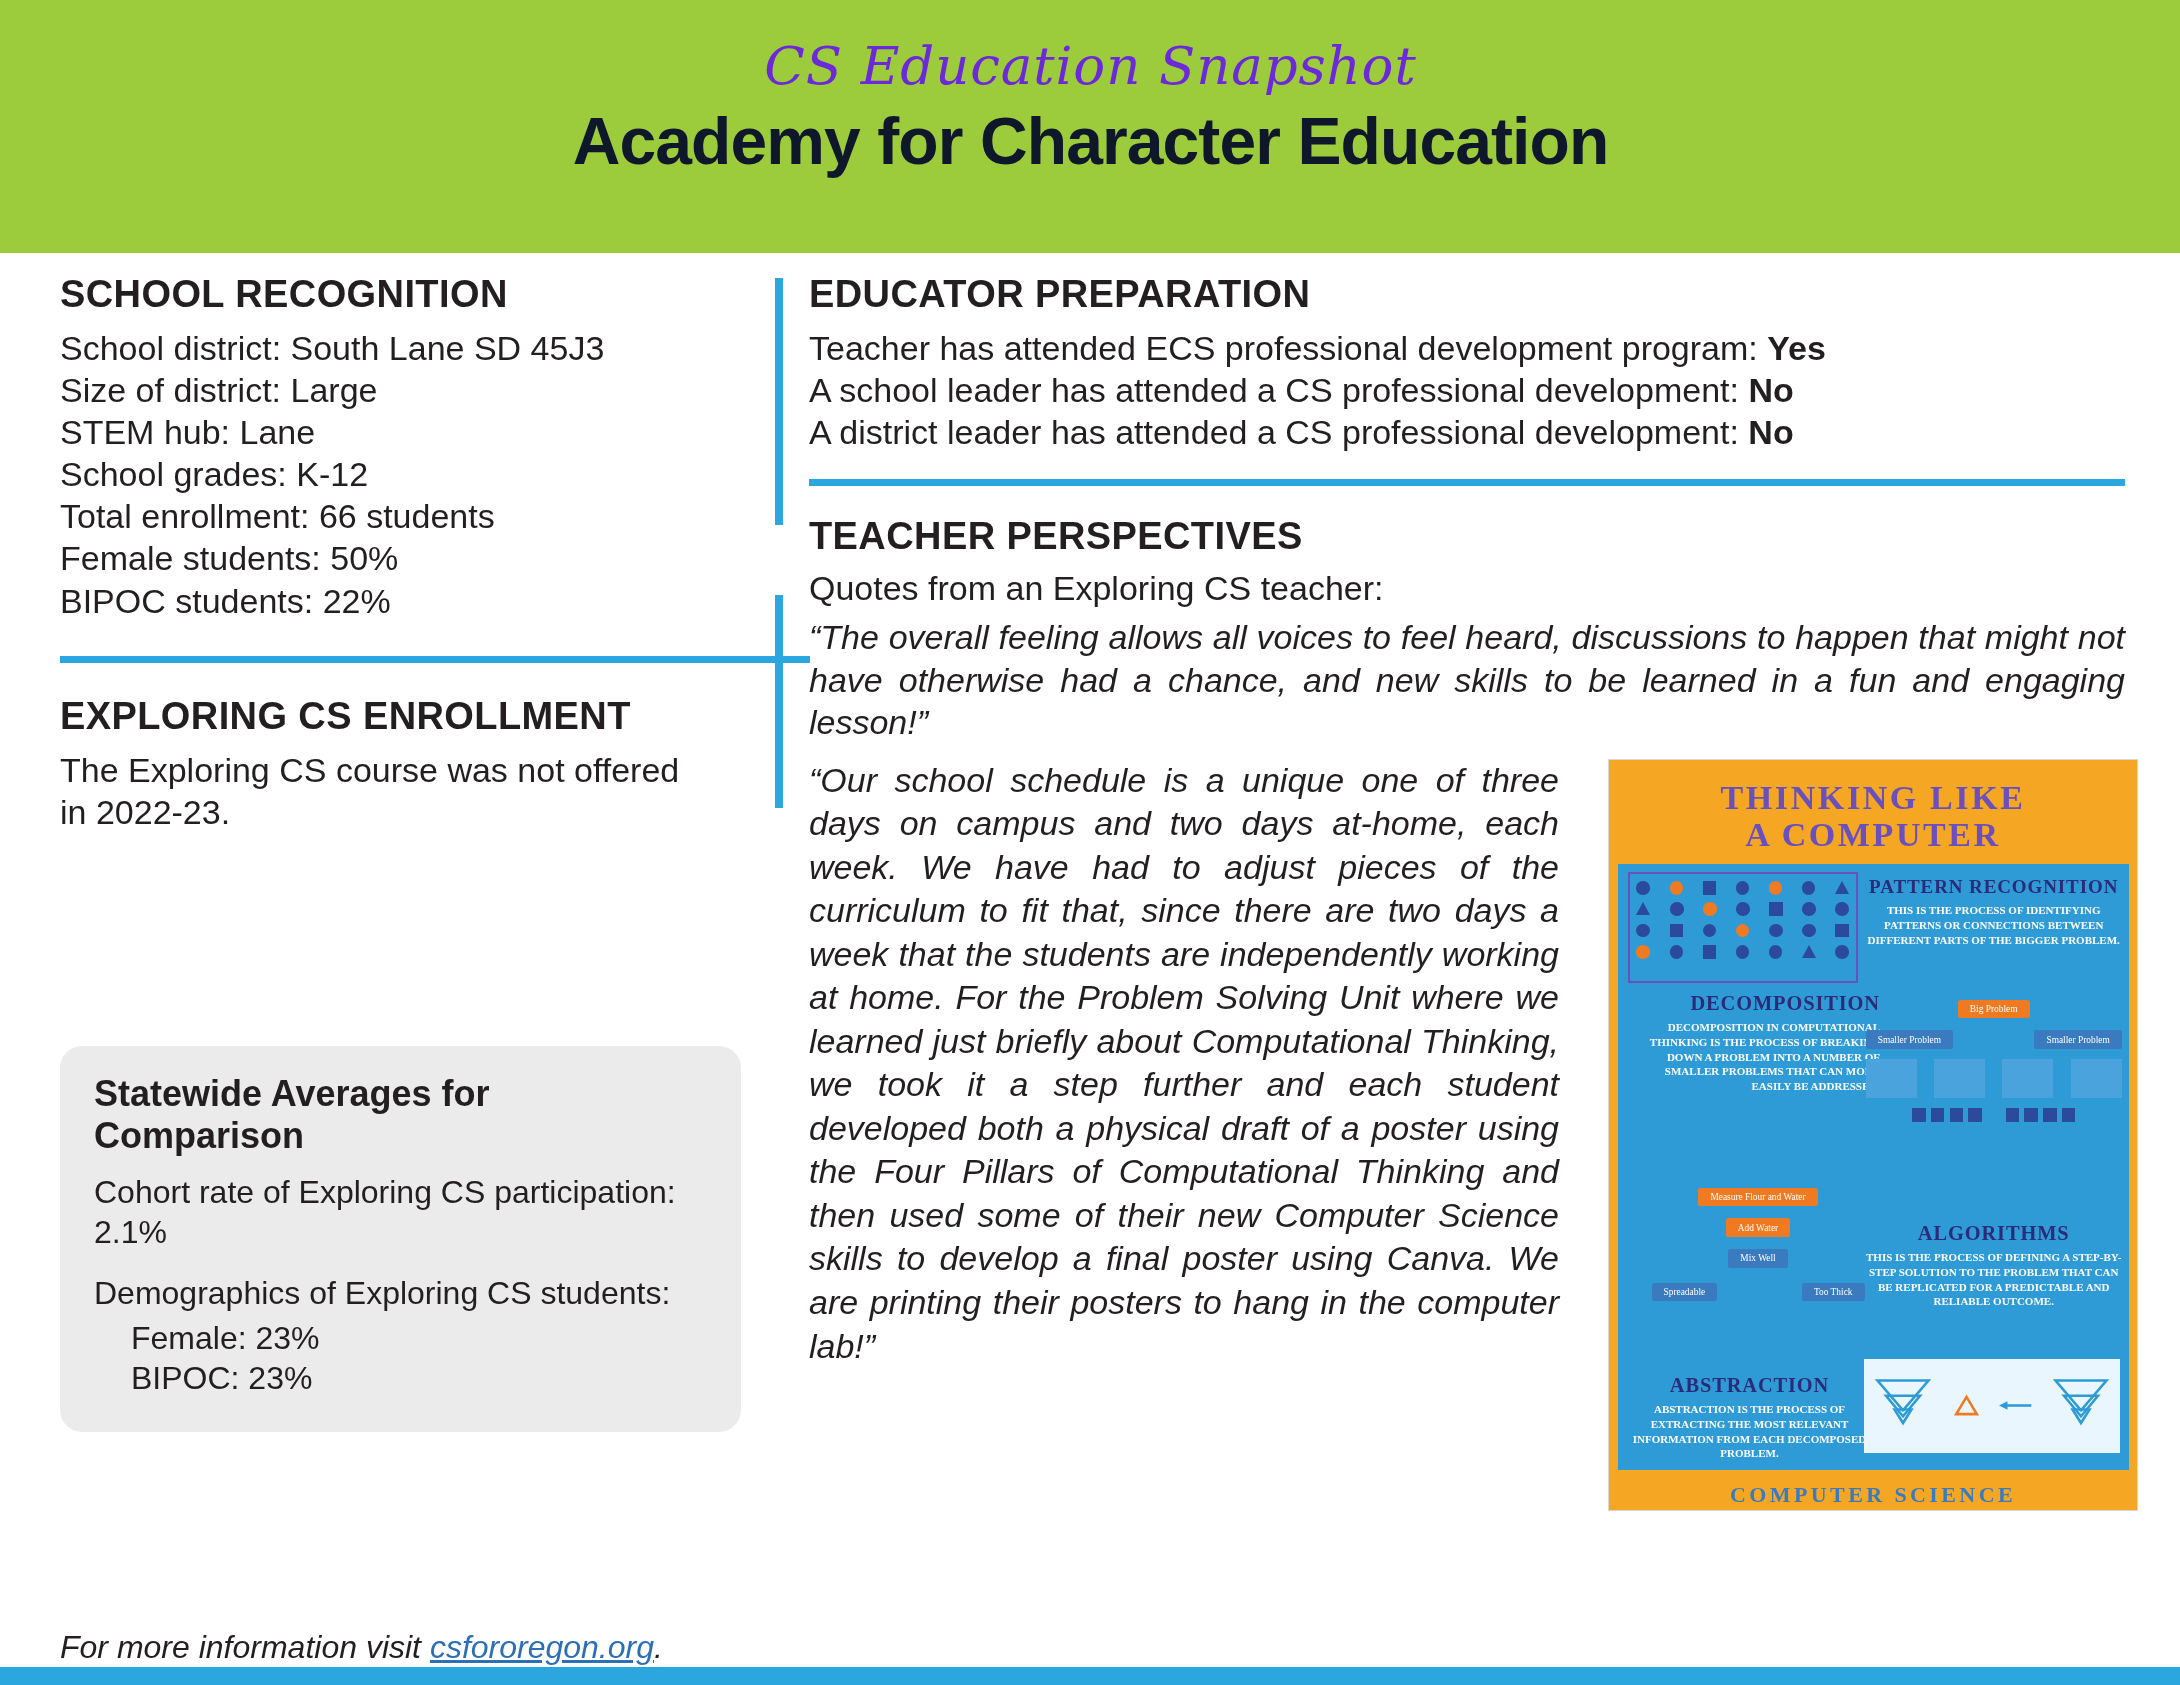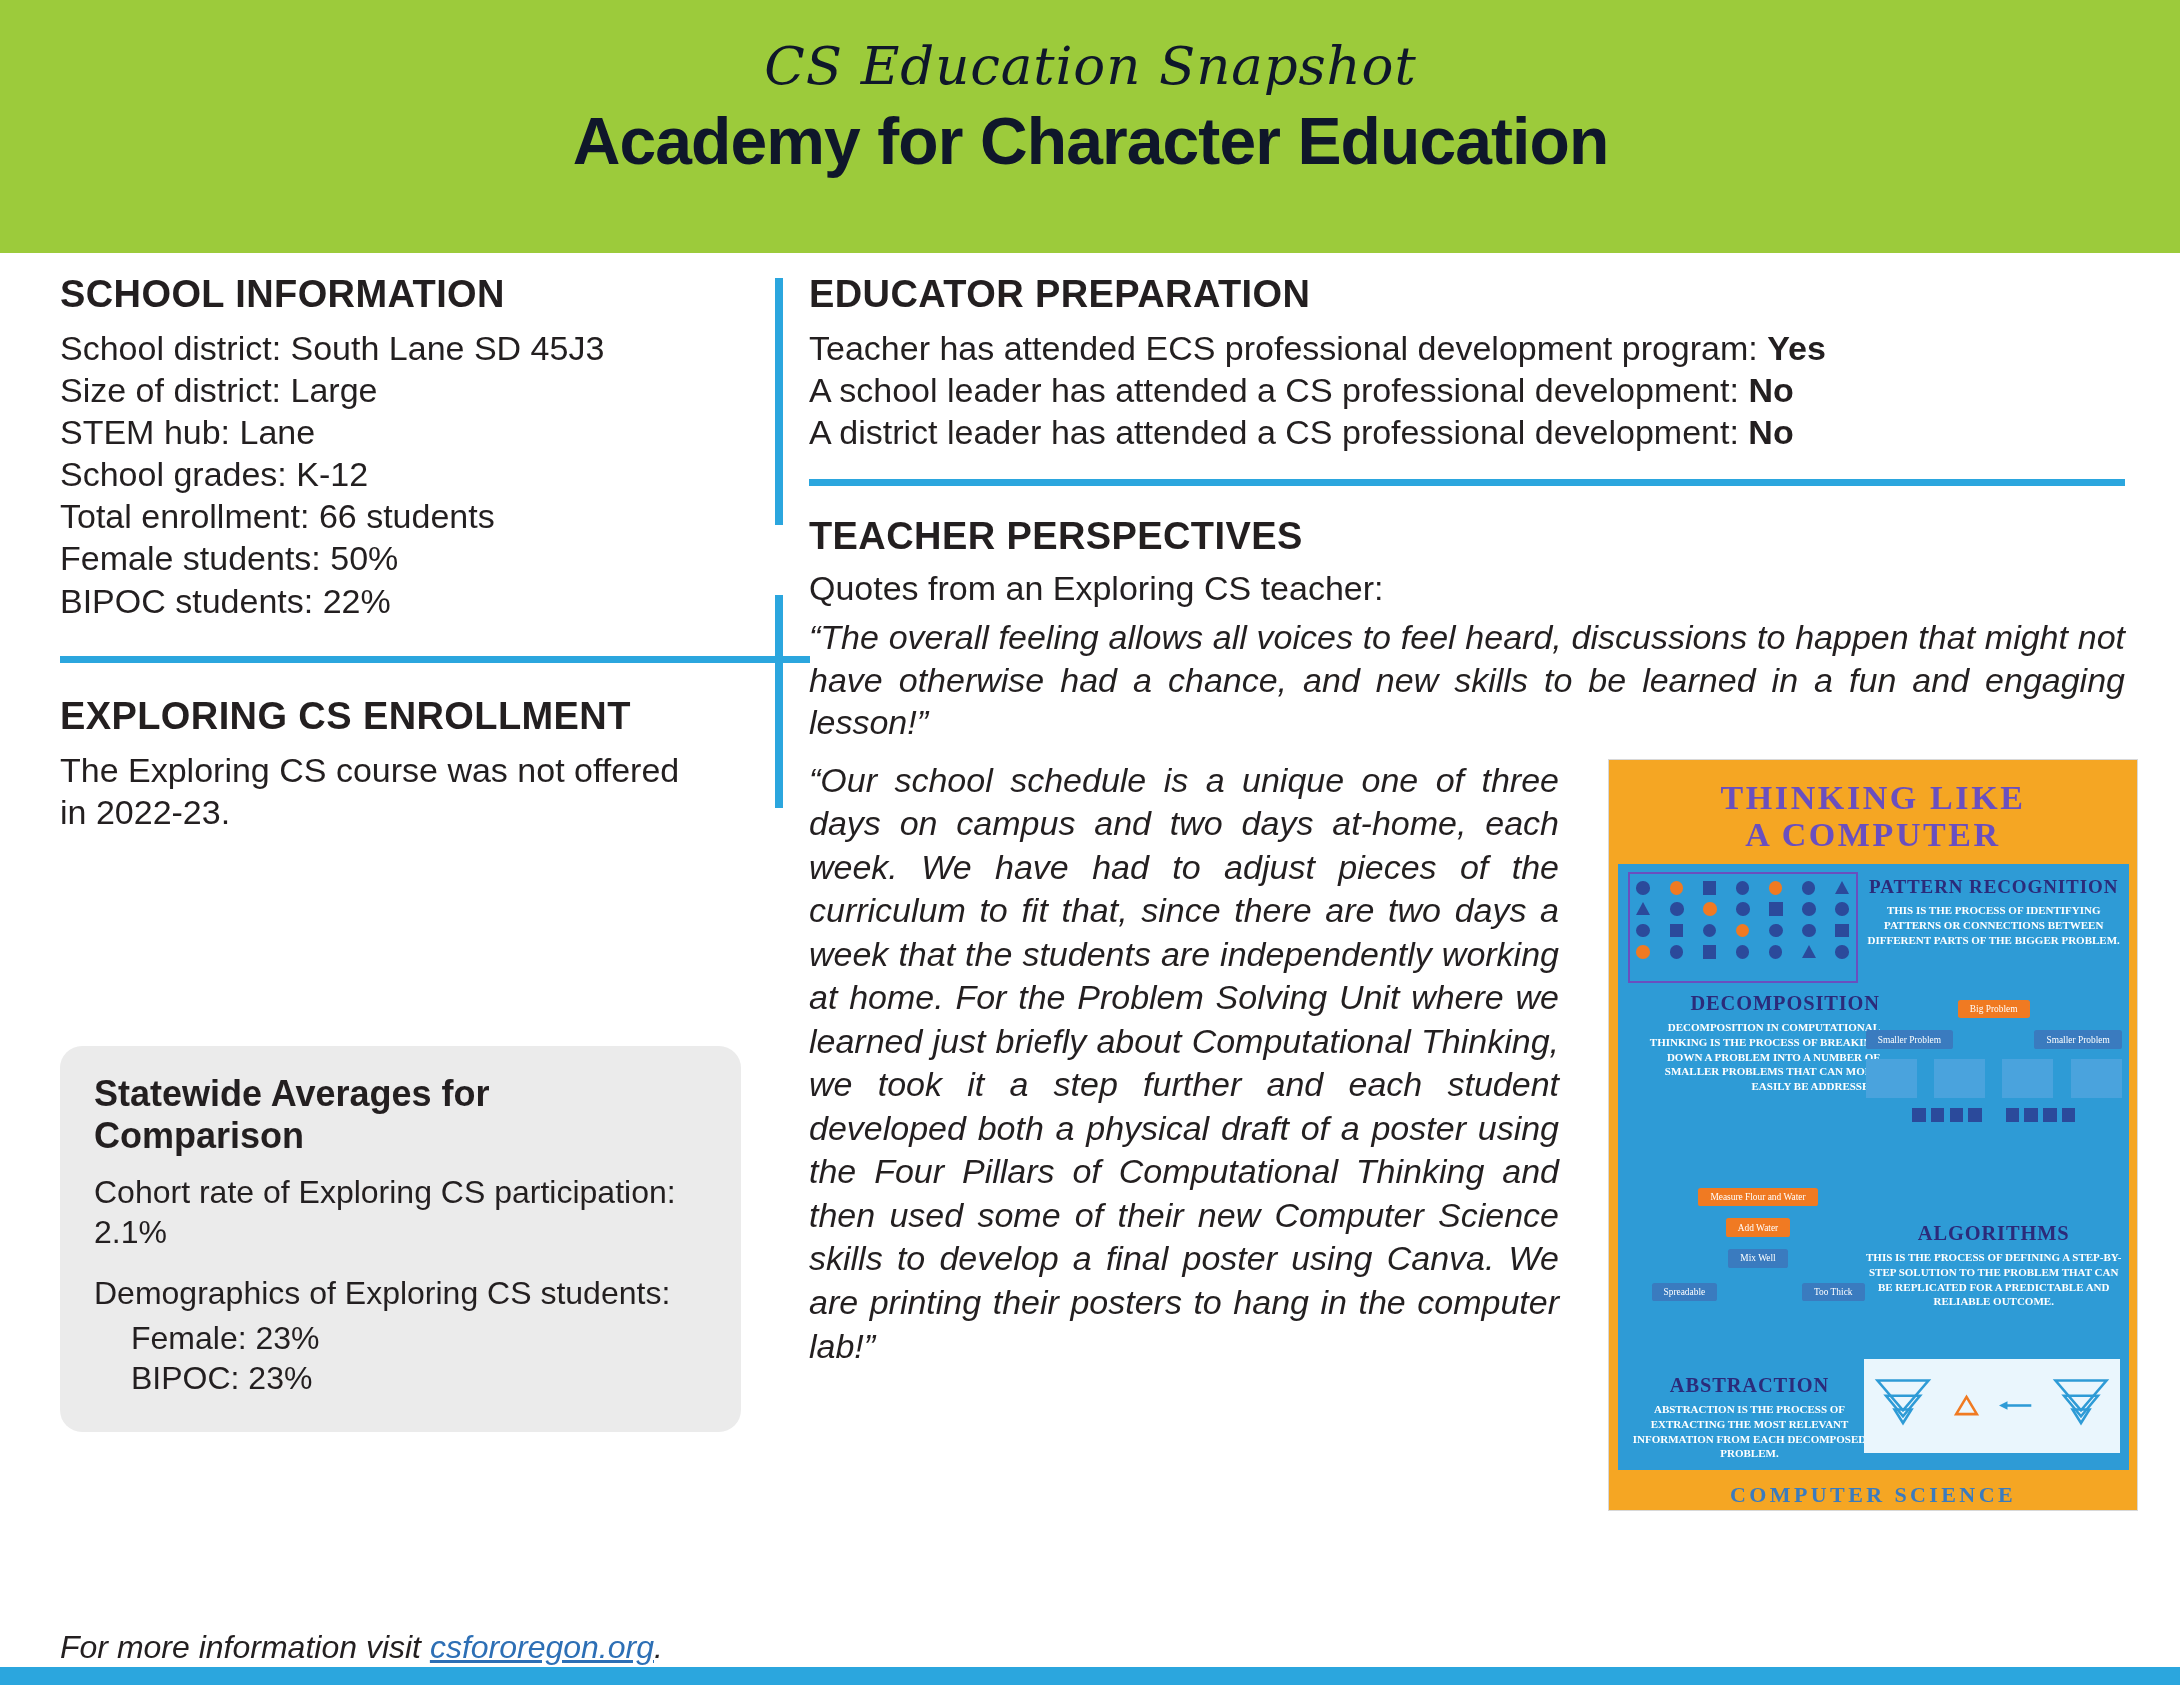--- a/index.html
+++ b/index.html
@@ -21,21 +21,21 @@
     height: 253px;
     width: 100%;
     position: relative;
     box-sizing: border-box;
     text-align: center;
   }
   .header-script {
     font-family: "DejaVu Serif", serif;
     font-style: italic;
     font-size: 53px;
-    color: #0f172a;
+    color: #6d28d9;
     letter-spacing: 0.9px;
     padding-top: 37px;
     line-height: 1.1;
     font-weight: 400;
   }
   .header-title {
     font-family: "Liberation Sans", sans-serif;
     font-weight: bold;
     font-size: 66px;
     color: #0f172a;
@@ -251,21 +251,21 @@
 <div class="header">
   <div class="header-script">CS Education Snapshot</div>
   <div class="header-title">Academy for Character Education</div>
 </div>
 
 <div class="content">
 
   <div class="col-left">
 
     <div>
-      <div class="section-title">SCHOOL INFORMATION</div>
+      <div class="section-title">SCHOOL RECOGNITION</div>
       <div class="body-text">
         <span class="line">School district: South Lane SD 45J3</span>
         <span class="line">Size of district: Large</span>
         <span class="line">STEM hub: Lane</span>
         <span class="line">School grades: K-12</span>
         <span class="line">Total enrollment: 66 students</span>
         <span class="line">Female students: 50%</span>
         <span class="line">BIPOC students: 22%</span>
       </div>
     </div>

